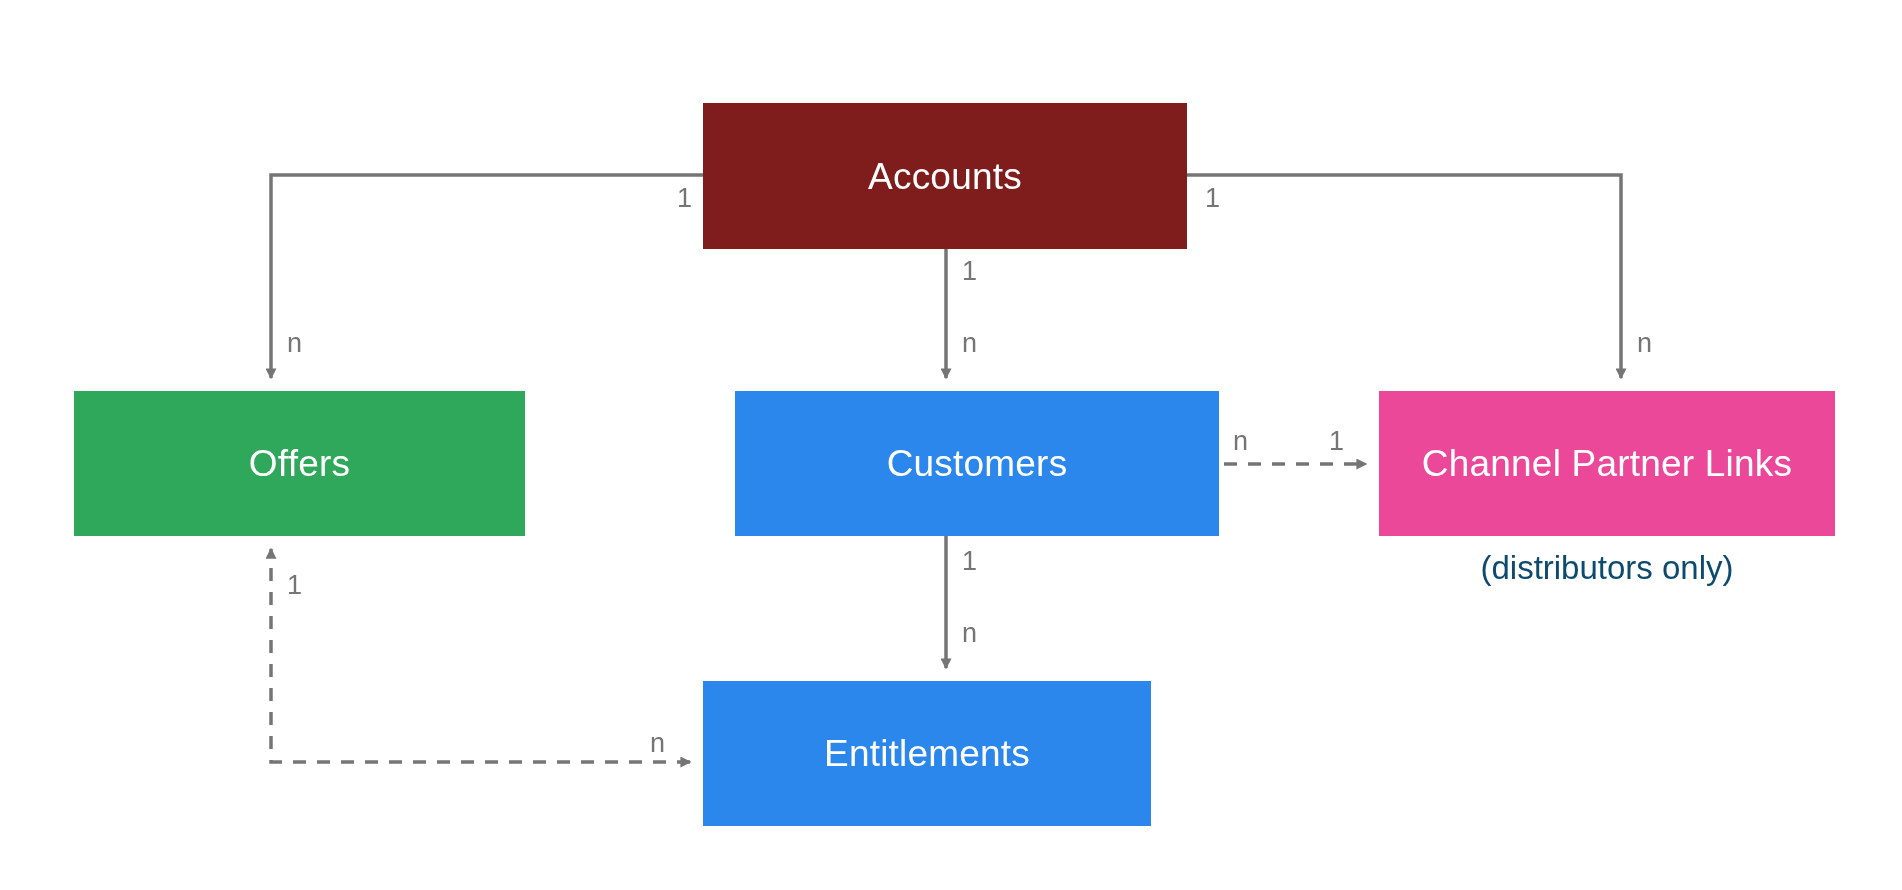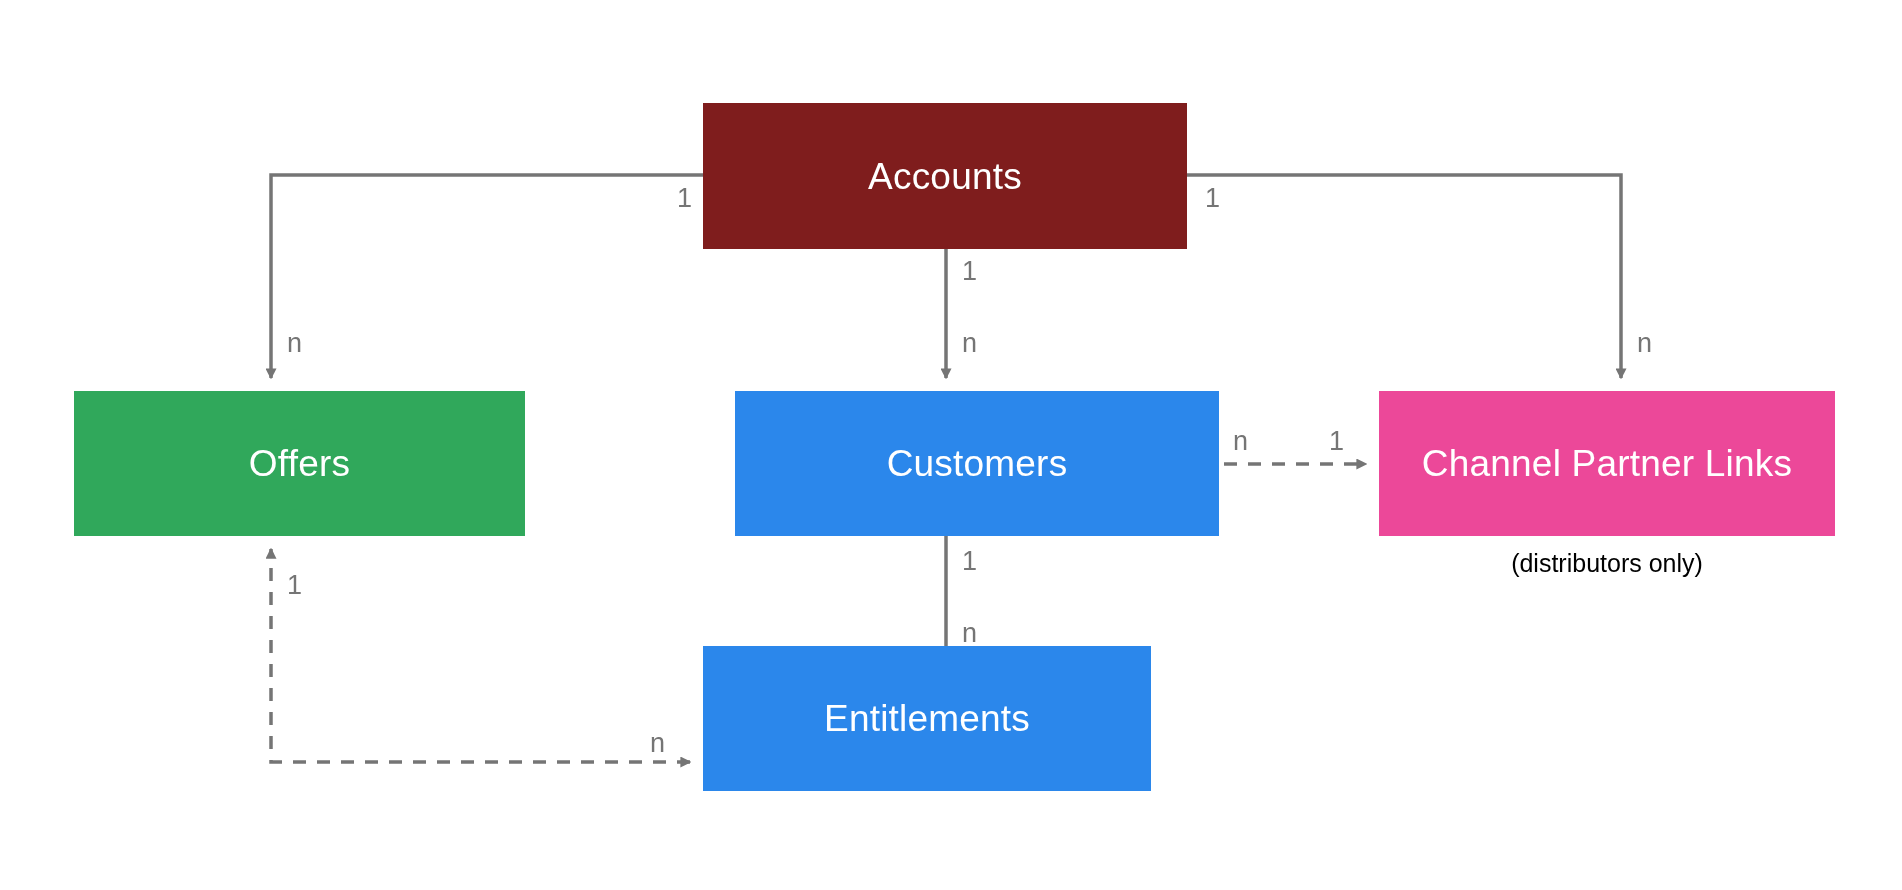--- a/index.html
+++ b/index.html
@@ -40,22 +40,22 @@
     line-height: 1;
     user-select: none;
   }
   .node-label {
     display: block;
     text-align: center;
     white-space: nowrap;
   }
   .caption {
     position: absolute;
-    color: #000000;
-    font-size: 25px;
+    color: #0c4a6e;
+    font-size: 33px;
     text-align: center;
     white-space: nowrap;
     line-height: 1;
   }
   .edge-label {
     position: absolute;
     color: #757575;
     font-size: 27px;
     line-height: 1;
     white-space: nowrap;
@@ -99,21 +99,21 @@
   </div>
 
   <div class="node" style="left:703px; top:391px; width:484px; height:145px; background:#2b87eb;margin-left:32px;">
     <span class="node-label">Customers</span>
   </div>
 
   <div class="node" style="left:1379px; top:391px; width:456px; height:145px; background:#ec4899;">
     <span class="node-label">Channel Partner Links</span>
   </div>
 
-  <div class="node" style="left:703px; top:646px; width:448px; height:145px; background:#2b87eb;">
+  <div class="node" style="left:703px; top:681px; width:448px; height:145px; background:#2b87eb;">
     <span class="node-label">Entitlements</span>
   </div>
 
   <div class="caption" style="left:1379px; top:551px; width:456px;">(distributors only)</div>
 
   <span class="edge-label" style="left:677px; top:185px;">1</span>
 
   <span class="edge-label" style="left:287px; top:330px;">n</span>
 
   <span class="edge-label" style="left:962px; top:258px;">1</span>

